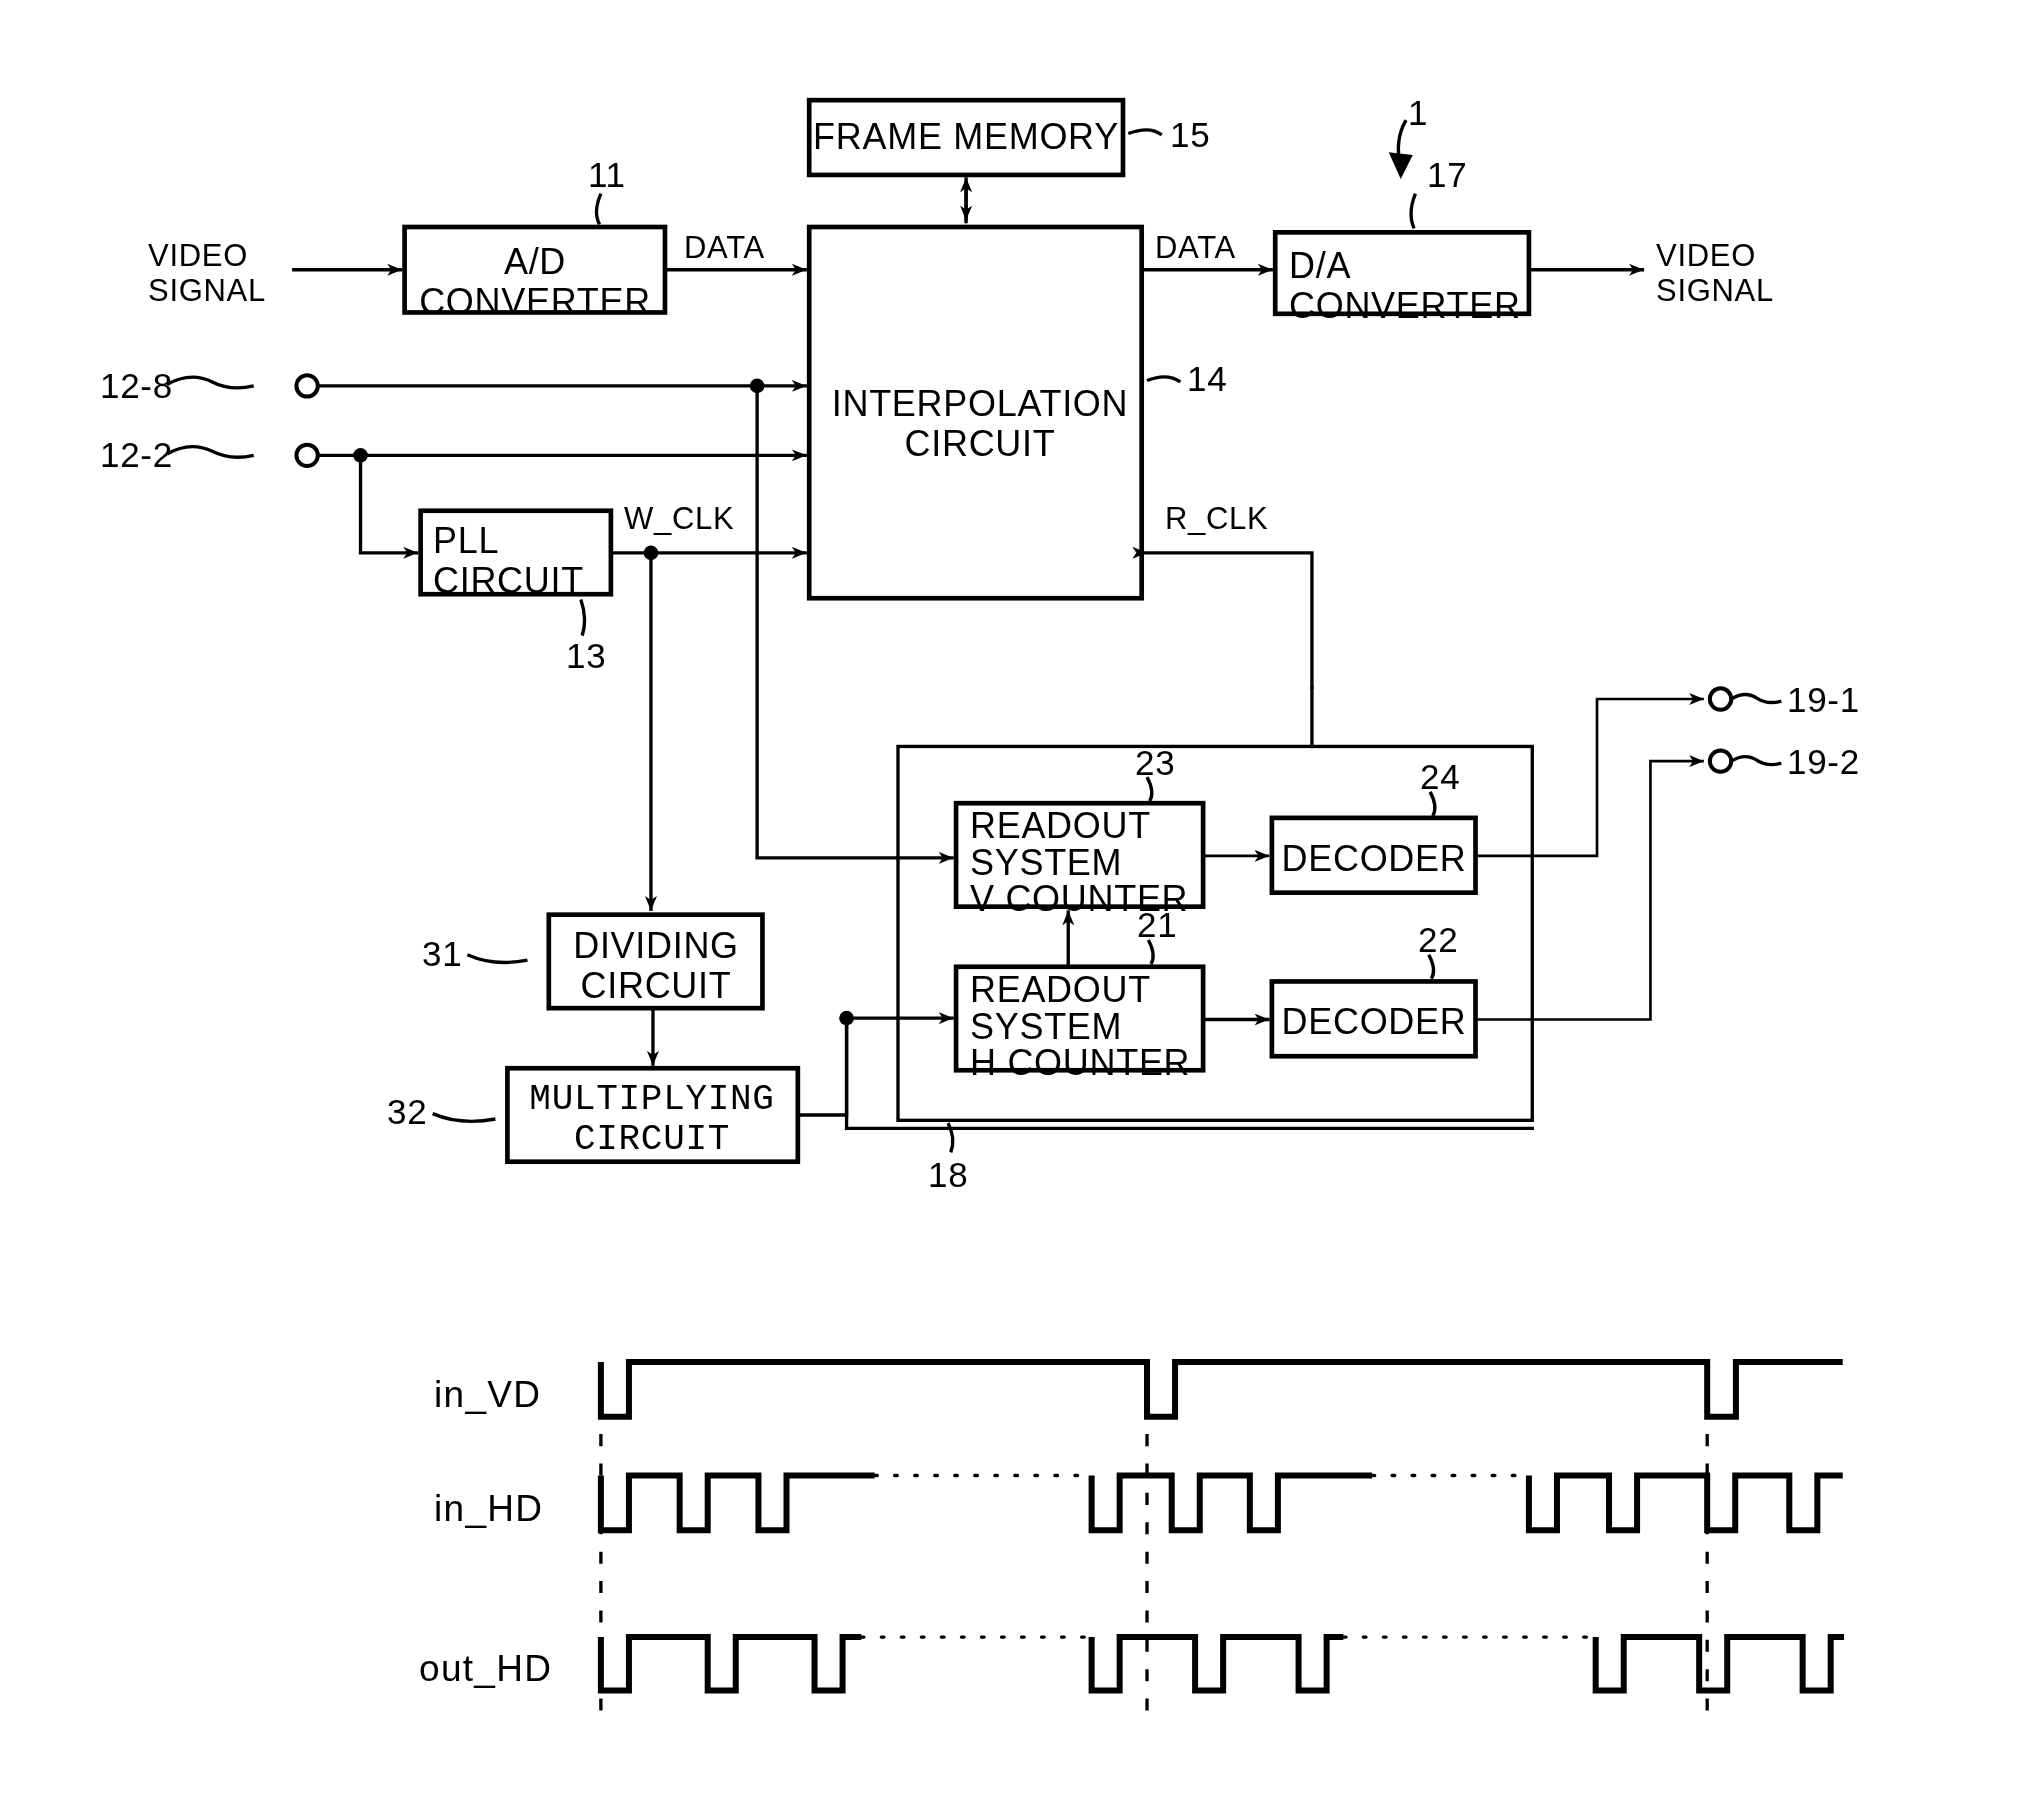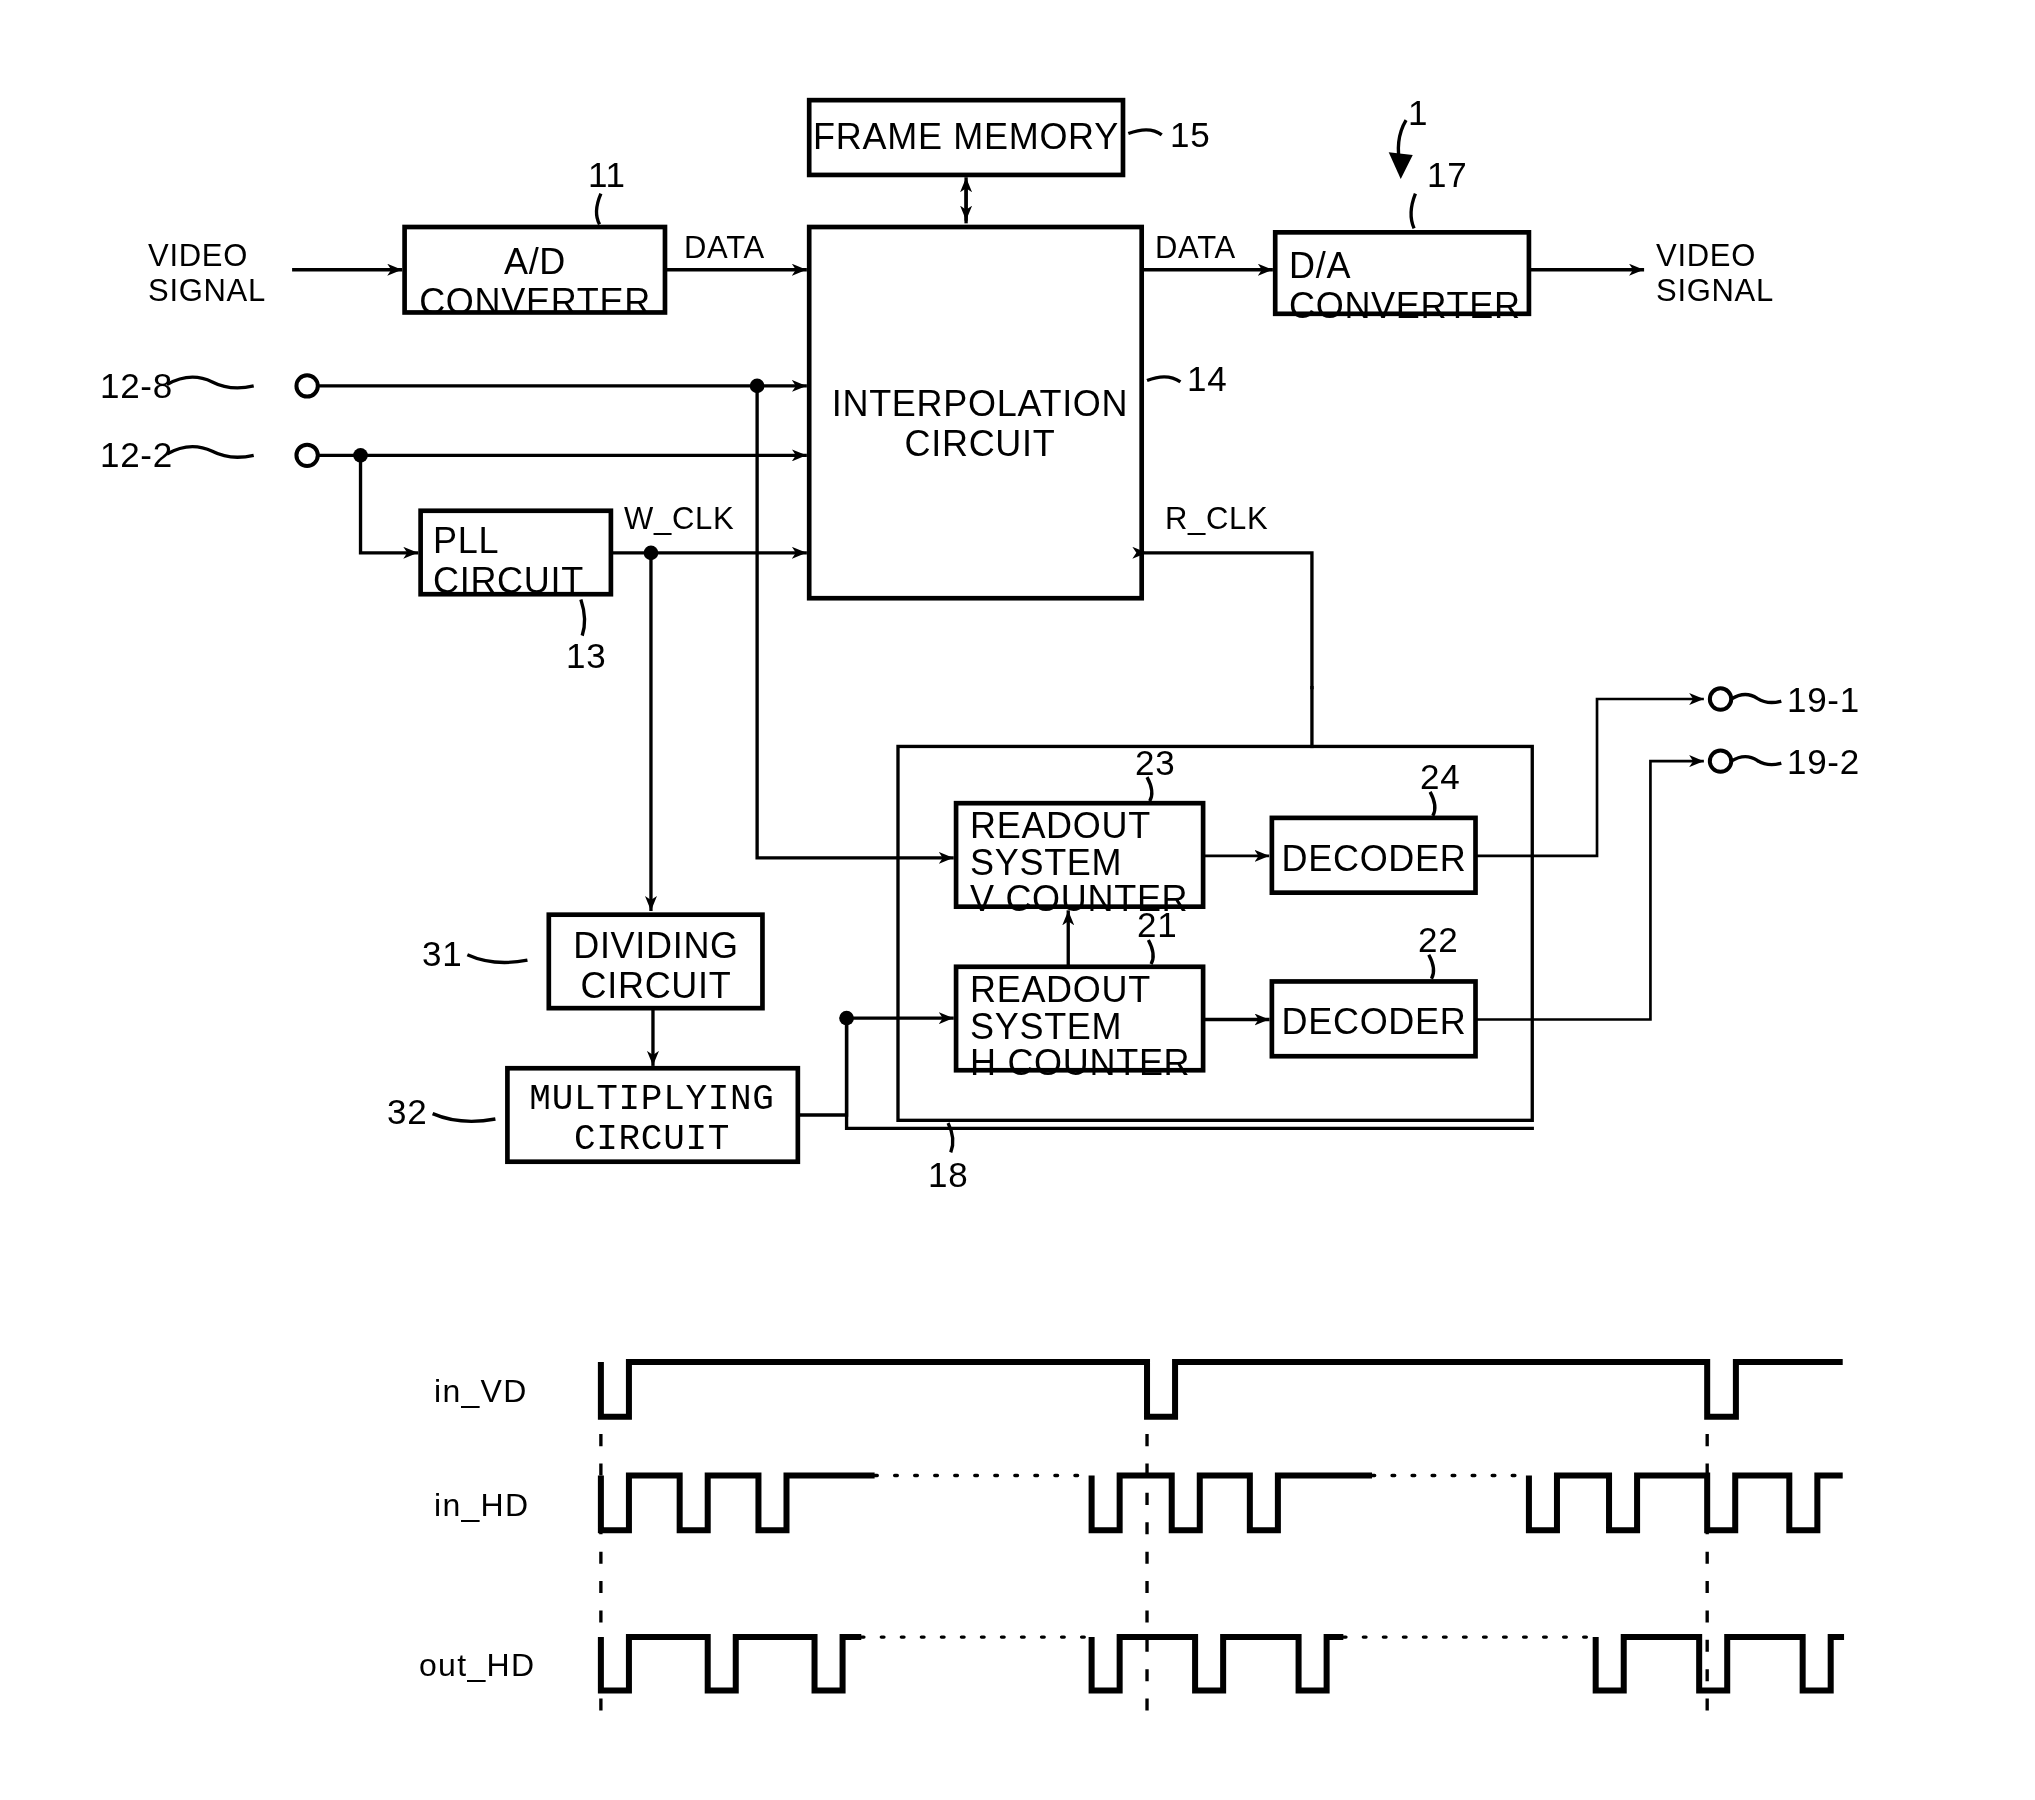--- a/index.html
+++ b/index.html
@@ -15,21 +15,21 @@
   .dotline{fill:none;stroke:#000000;stroke-width:5;stroke-dasharray:4 26;stroke-linecap:round;}
   .dashv{fill:none;stroke:#000000;stroke-width:5;stroke-dasharray:18 26;}
   .lead{fill:none;stroke:#000000;stroke-width:5;}
   .node{fill:#000000;}
   .term{fill:#ffffff;stroke:#000000;stroke-width:6;}
   .lbl{position:absolute;color:#000;font-family:"Liberation Sans", sans-serif;
        letter-spacing:0.7px;white-space:pre;line-height:1.12;}
   .boxtext{font-size:36px;text-align:center;}
   .reftext{font-size:35px;}
   .sigtext{font-size:31px;}
-  .wavelabel{font-size:32px;letter-spacing:1.3px;}
+  .wavelabel{font-size:37px;letter-spacing:1.3px;}
 </style>
 </head>
 <body>
 
 <div id="stage">
 
   <svg class="layer" viewBox="0 0 3048 2696">
 
     <defs>
       <marker id="ar" markerWidth="22" markerHeight="18" refX="20" refY="9" orient="auto" markerUnits="userSpaceOnUse">

